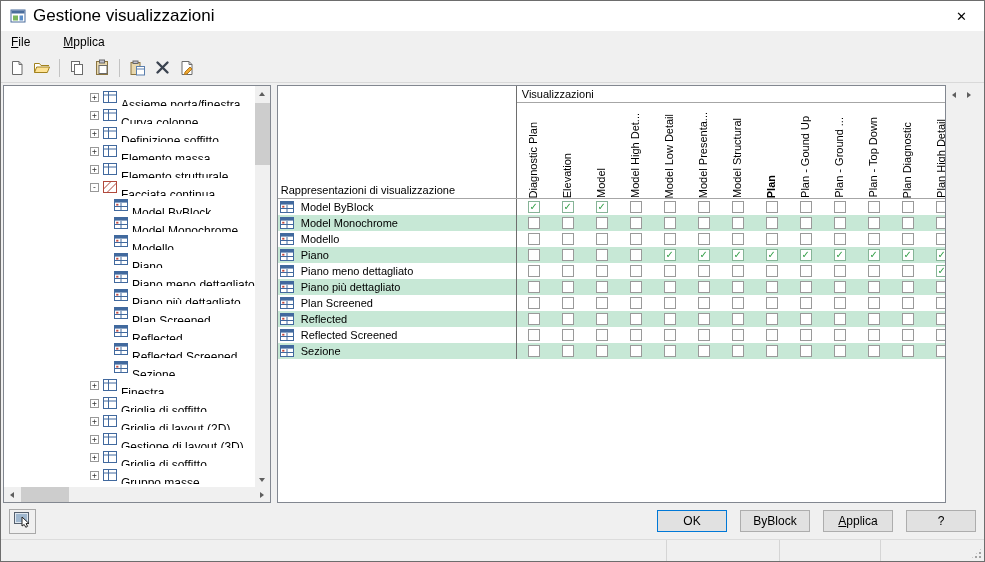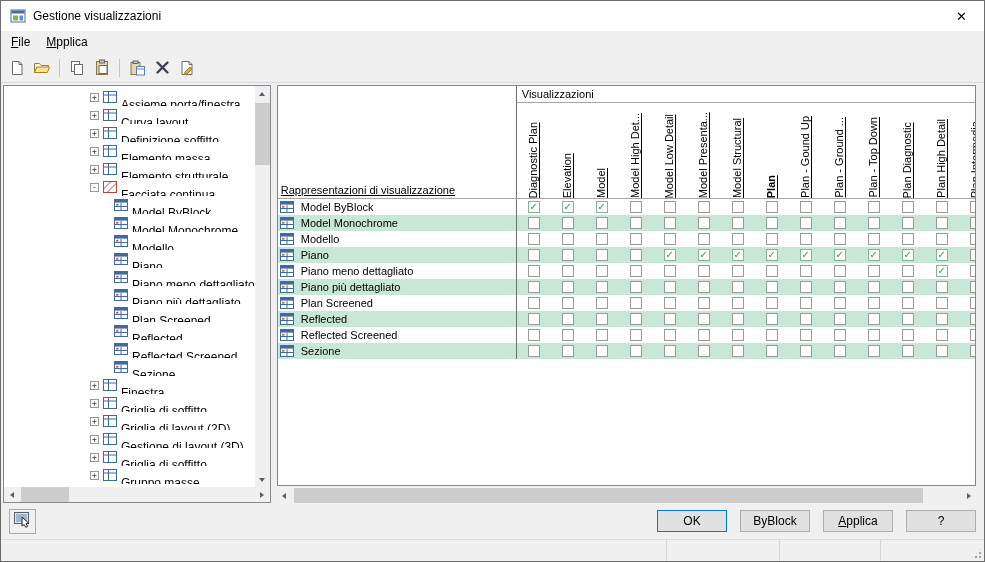--- a/index.html
+++ b/index.html
@@ -3,26 +3,26 @@
 <meta charset="utf-8">
 <style>
   * { box-sizing: border-box; }
   body { margin: 0; background: #ffffff; font-family: "Liberation Sans", sans-serif; }
   .window { width: 985px; height: 562px; border: 1px solid #6d6d6d; background: #f0f0f0;
             display: flex; flex-direction: column; position: relative; }
 
   
   .titlebar { flex: 0 0 30px; background: #fff; display: flex; align-items: center; }
   .title-icon { width: 16px; height: 16px; margin: 0 7px 0 9px; display: flex; }
-  .title-text { font-size: 12px; color: #000; }
+  .title-text { font-size: 17px; color: #000; }
   .close-btn { margin-left: auto; width: 45px; height: 30px; border: 0; background: #fff;
                font: 13px "DejaVu Sans", sans-serif; color: #000; display: flex; align-items: center; justify-content: center; cursor: default; }
 
   
-  .menubar { flex: 0 0 22px; display: flex; align-items: center; padding-left: 2px; font-size: 12px; background: #f0f0f0; }
+  .menubar { flex: 0 0 22px; display: flex; align-items: center; padding-left: 2px; font-size: 12px; background: #f0f0f0; gap: 17px; }
   .menu-item { padding: 3px 8px; border: 0; background: transparent; font: 12px "Liberation Sans", sans-serif; }
   .menu-item .u { text-decoration: underline; }
 
   
   .toolbar { flex: 0 0 30px; display: flex; align-items: center; padding-left: 4px; gap: 1px;
              border-bottom: 1px solid #d9d9d9; background: #f0f0f0; }
   .tb-btn { width: 24px; height: 24px; border: 0; background: transparent; display: flex; align-items: center; justify-content: center; padding: 0; }
   .tb-ic { display: flex; }
   .tb-sep { width: 1px; height: 18px; background: #c3c3c3; margin: 0 4px; }
 
@@ -49,29 +49,29 @@
   .htrack { flex: 1 1 auto; position: relative; }
   .vthumb { position: absolute; top: 2px; left: 0; width: 15px; height: 62px; background: #cdcdcd; }
   .hthumb { position: absolute; left: 2px; top: 0; height: 15px; width: 48px; background: #cdcdcd; }
   .hthumb.long { width: 94%; }
   .tri-up { width: 0; height: 0; border-left: 3.5px solid transparent; border-right: 3.5px solid transparent; border-bottom: 4.5px solid #5e5e5e; }
   .tri-down { width: 0; height: 0; border-left: 3.5px solid transparent; border-right: 3.5px solid transparent; border-top: 4.5px solid #5e5e5e; }
   .tri-left { width: 0; height: 0; border-top: 3.5px solid transparent; border-bottom: 3.5px solid transparent; border-right: 4.5px solid #5e5e5e; }
   .tri-right { width: 0; height: 0; border-top: 3.5px solid transparent; border-bottom: 3.5px solid transparent; border-left: 4.5px solid #5e5e5e; }
 
   
-  .right-pane { flex: 1 1 auto; min-width: 0; display: flex; flex-direction: column; }
+  .right-pane { flex: 1 1 auto; min-width: 0; display: flex; flex-direction: row; }
   .table-panel { flex: 1 1 auto; min-height: 0; border: 1px solid #828790; background: #fff;
                  display: flex; flex-direction: column; overflow: hidden; font-size: 11px; color: #000; }
   .table-hscroll { flex: 0 0 15px; margin-top: 2px; background: #f0f0f0; display: flex; }
 
   .tbl-top { flex: 0 0 17px; display: flex; }
   .tbl-top-left { flex: 0 0 239px; border-right: 1px solid #6e6e6e; }
   .tbl-top-right { flex: 1 1 auto; border-bottom: 1px solid #a6a6a6; padding: 2px 0 0 5px; }
-  .tbl-head { flex: 0 0 96px; display: flex; border-bottom: 1px solid #a6a6a6; text-decoration: underline; }
+  .tbl-head { flex: 0 0 96px; display: flex; border-bottom: 1px solid #a6a6a6; }
   .tbl-head-left { flex: 0 0 239px; border-right: 1px solid #6e6e6e; display: flex; align-items: flex-end; padding: 0 0 2px 3px; }
   .tbl-cols { flex: 1 1 auto; display: flex; }
   .colh { flex: 0 0 34px; display: flex; align-items: flex-end; justify-content: center; overflow: hidden; }
   .colh span { writing-mode: vertical-rl; transform: rotate(180deg); line-height: 13px; white-space: nowrap; max-height: 93px; overflow: hidden; }
   .colh.bold span { font-weight: bold; }
 
   .tbl-rows { flex: 0 0 auto; }
   .row { display: flex; height: 16px; }
   .row.alt { background: var(--tint, #c7e8d6); }
   .row-label { flex: 0 0 239px; border-right: 1px solid #6e6e6e; display: flex; align-items: center; gap: 3px; padding-left: 2px; white-space: nowrap; overflow: hidden; }
@@ -207,21 +207,21 @@
             </div>
             <div class="trow d2">
               <span class="expander">+</span>
               <span class="tico">
                 <svg width="14" height="12" viewBox="0 0 14 12">
                   <rect x="0.5" y="0.5" width="13" height="11" fill="#fff" stroke="#41699e"></rect>
                   <line x1="0.5" y1="4" x2="13.5" y2="4" stroke="#41699e"></line>
                   <line x1="5.5" y1="0.5" x2="5.5" y2="11.5" stroke="#41699e"></line>
                 </svg>
               </span>
-              <span class="tlabel">Curva layout</span>
+              <span class="tlabel">Curva colonne</span>
             </div>
             <div class="trow d2">
               <span class="expander">+</span>
               <span class="tico">
                 <svg width="14" height="12" viewBox="0 0 14 12">
                   <rect x="0.5" y="0.5" width="13" height="11" fill="#fff" stroke="#41699e"></rect>
                   <line x1="0.5" y1="4" x2="13.5" y2="4" stroke="#41699e"></line>
                   <line x1="5.5" y1="0.5" x2="5.5" y2="11.5" stroke="#41699e"></line>
                 </svg>
               </span>

